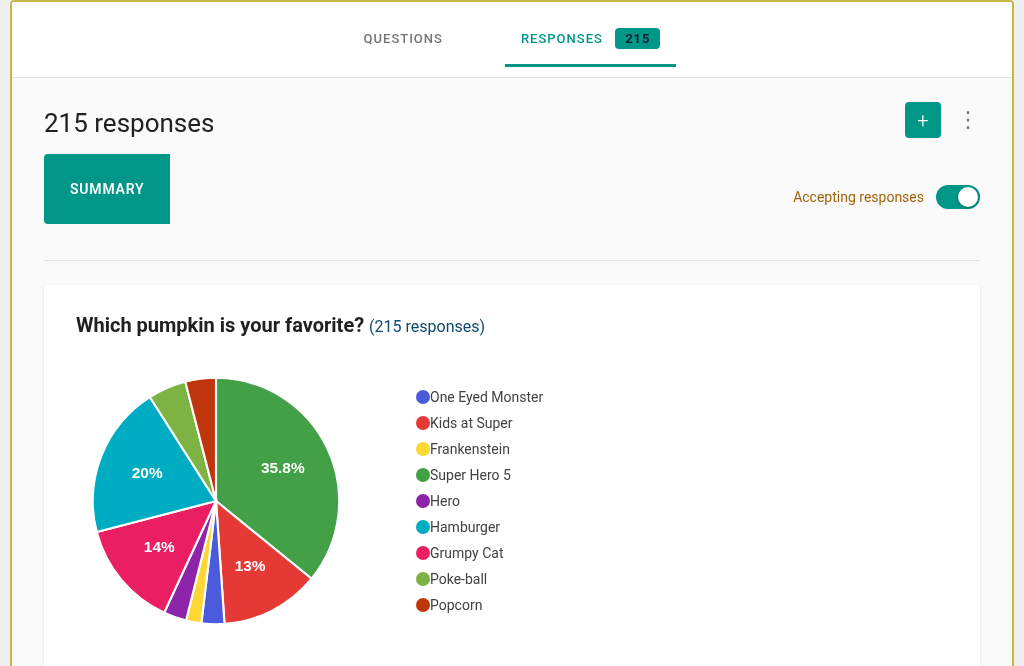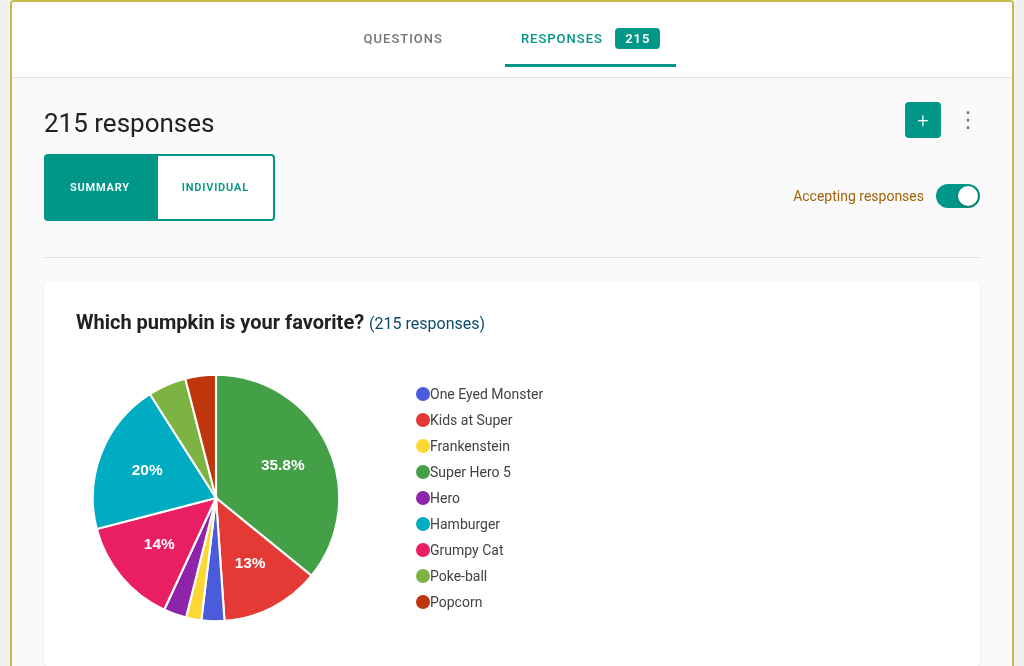--- a/index.html
+++ b/index.html
@@ -38,21 +38,21 @@
       color: #757575;
       border-bottom: 3px solid transparent;
       text-transform: uppercase;
     }
     .tab.active {
       color: #009688;
       border-bottom: 3px solid #009688;
     }
     .tab-badge {
       background: #009688;
-      color: #ffffff;
+      color: #0f172a;
       border-radius: 4px;
       padding: 3px 10px;
       font-size: 13px;
       font-weight: 600;
       margin-left: 8px;
     }
     .content {
       padding: 24px 32px;
       background: #fafafa;
     }
@@ -92,21 +92,21 @@
       line-height: 1;
       letter-spacing: 1px;
     }
     .view-toggle {
       display: flex;
       margin-bottom: 16px;
       align-items: center;
     }
     .toggle-btn {
       padding: 25px 24px;
-      font-size: 11px;
+      font-size: 14px;
       font-weight: 600;
       letter-spacing: 0.8px;
       cursor: pointer;
       text-transform: uppercase;
     }
     .toggle-btn.active {
       background: #009688;
       color: white;
       border: 2px solid #009688;
       border-radius: 4px 0 0 4px;
@@ -234,23 +234,20 @@
         <div class="more-btn">
           <span>⋮</span>
         </div>
       </div>
     </div>
 
     <div class="view-toggle-row">
       <div class="view-toggle">
         <div class="toggle-btn active">
           <span>SUMMARY</span>
-        </div>
-        <div class="toggle-btn inactive">
-          <span>INDIVIDUAL</span>
         </div>
       </div>
       <div class="accepting-row">
         <span class="accepting-label">Accepting responses</span>
         <div class="toggle-switch"></div>
       </div>
     </div>
 
     <hr class="divider">
 

